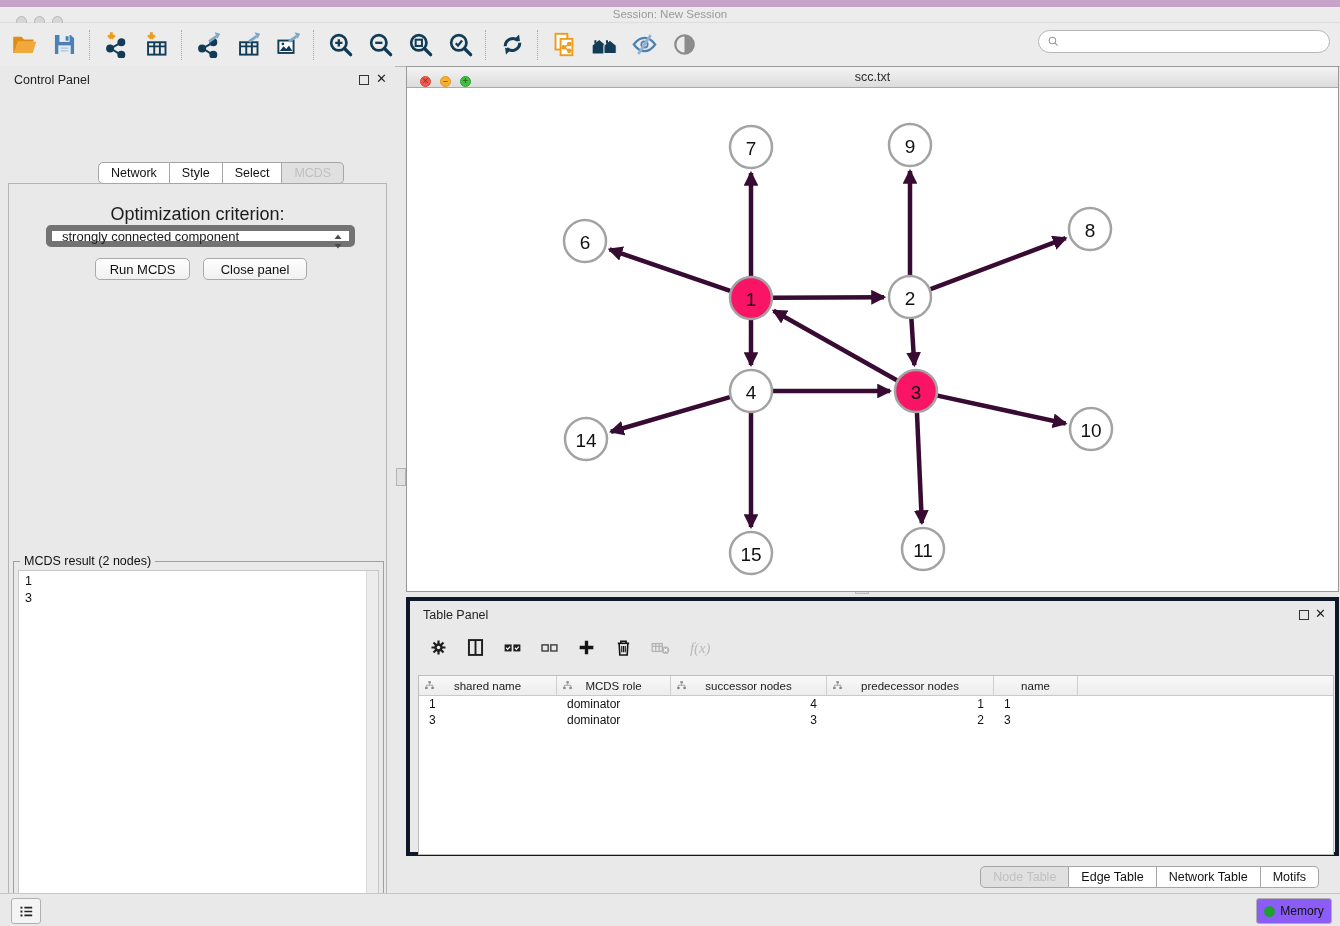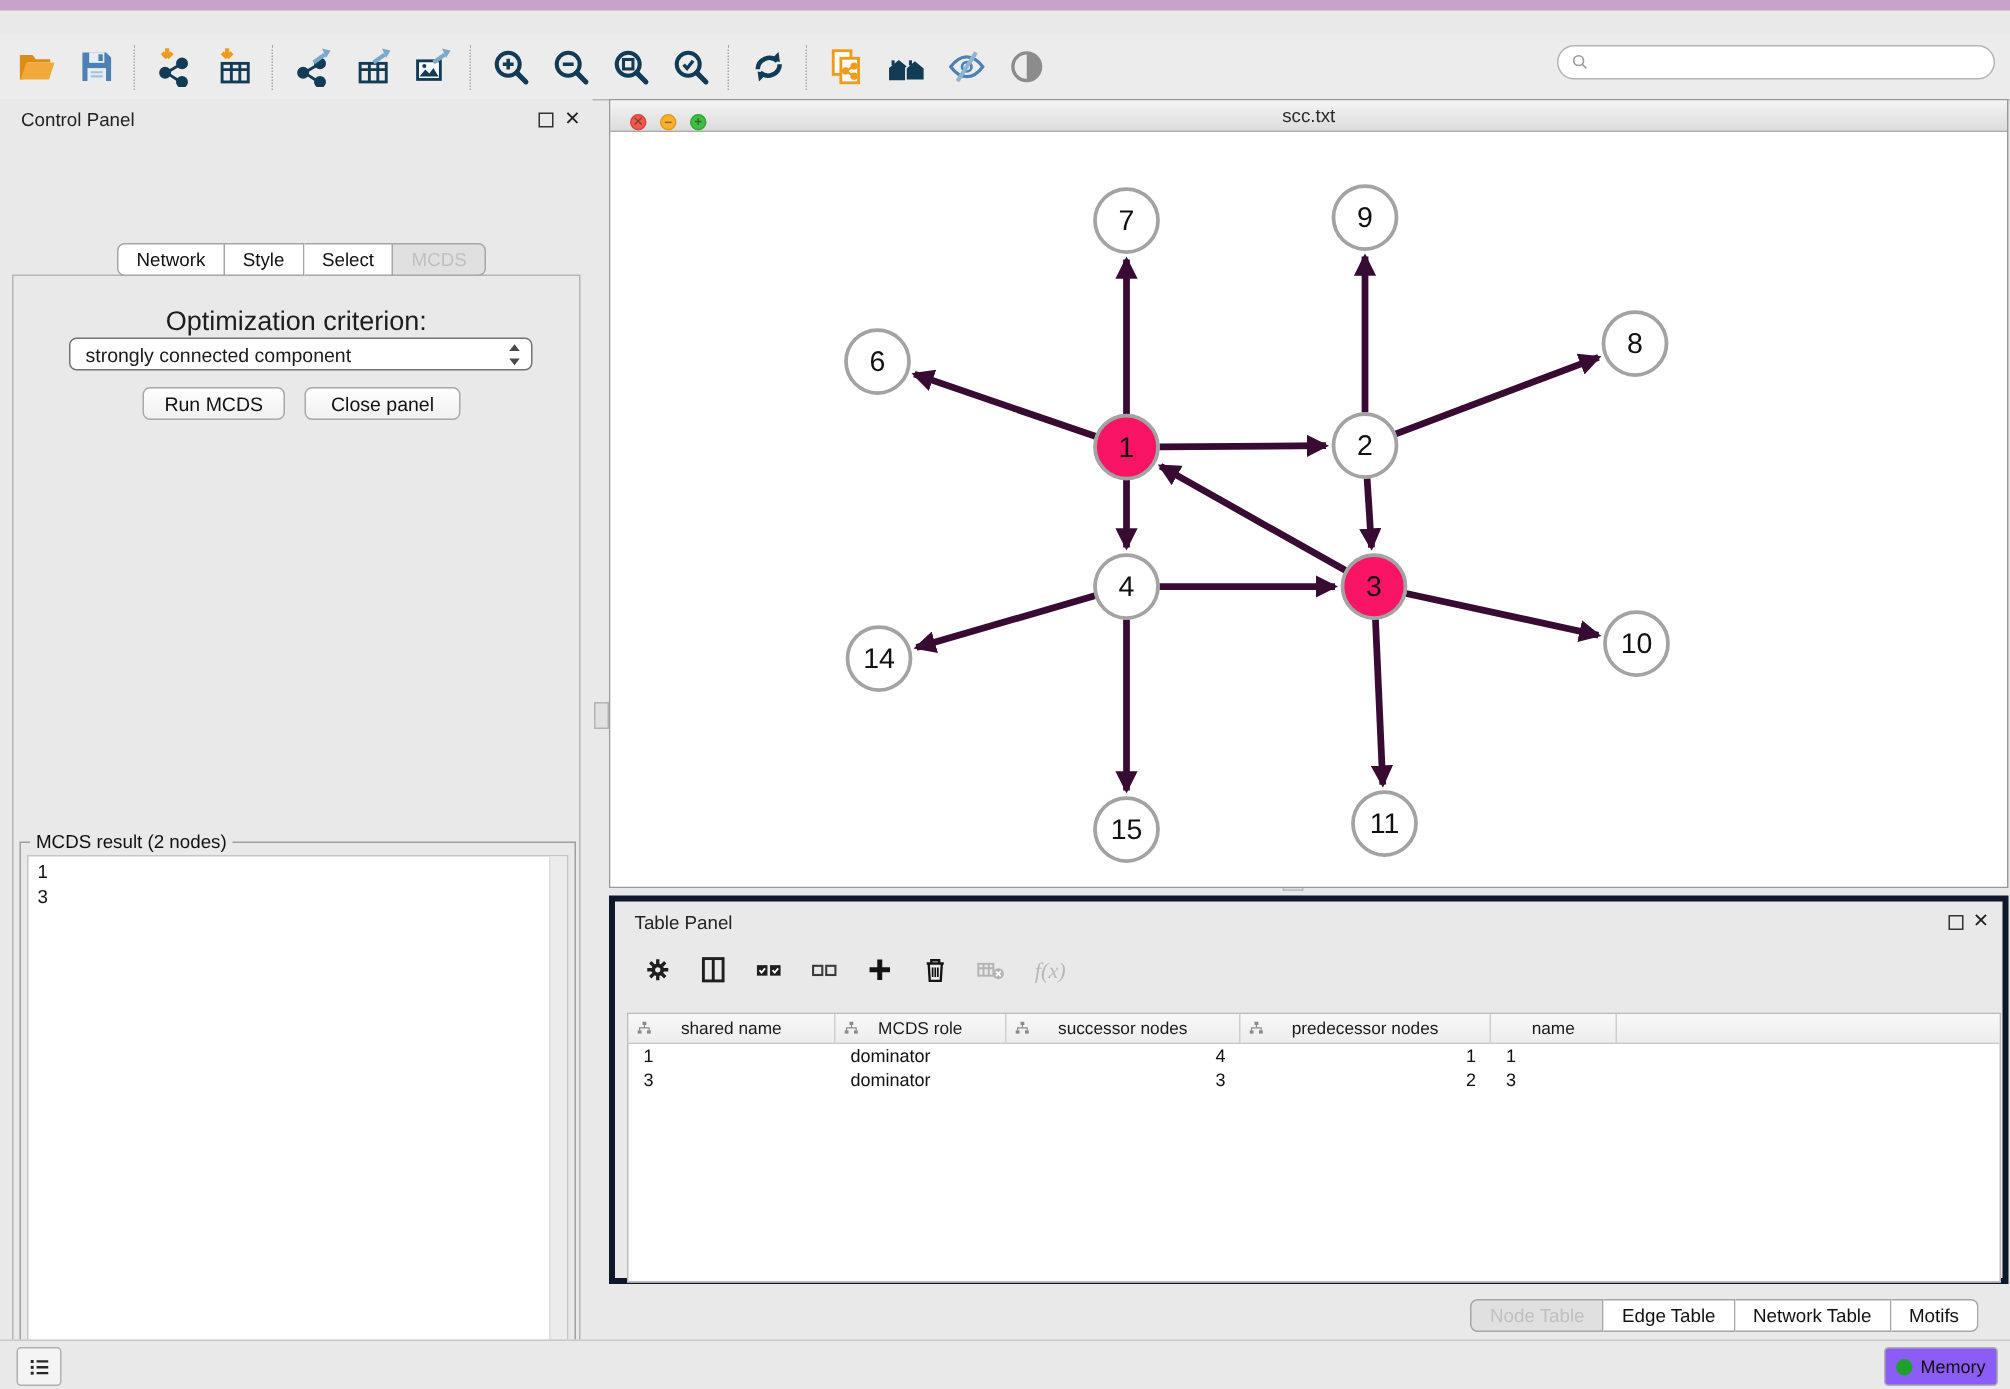--- a/index.html
+++ b/index.html
@@ -29,32 +29,32 @@
       font-family:"Liberation Sans",sans-serif;}
   
   .panel-head-title{font-size:12.5px;color:#222;}
   .float-box{width:8px;height:8px;border:1.5px solid #333;display:inline-block;}
   .close-x{font-size:13px;font-weight:bold;color:#222;line-height:10px;}
   
   #control-panel{position:absolute;left:0;top:66px;width:395px;height:827px;background:#e9e9e9;}
   #cp-title{position:absolute;left:14px;top:7px;}
   #cp-float{position:absolute;right:26px;top:9px;}
   #cp-close{position:absolute;right:8px;top:8px;}
-  .seg-tabs{display:flex;}
+  .seg-tabs{display:flex;margin-left:20px;}
   .seg-tab{height:20px;line-height:20px;padding:0 12px;font-size:12.5px;background:#fff;color:#111;
       border:1px solid #a6a6a6;border-left:none;text-align:center;cursor:default;}
   .seg-tab:first-child{border-left:1px solid #a6a6a6;border-radius:5px 0 0 5px;}
   .seg-tab:last-child{border-radius:0 5px 5px 0;}
   .seg-tab.active{background:#e0e0e0;color:#c0c0c0;}
   #cp-tabs{position:absolute;left:78px;top:96px;z-index:2;}
   #cp-box{position:absolute;left:8px;top:117px;width:379px;height:762px;border:1px solid #b5b5b5;
       background:#e9e9e9;box-sizing:border-box;}
   #opt-label{position:absolute;left:0;width:100%;top:20px;text-align:center;font-size:18px;color:#1c1c1c;}
   #criterion{position:absolute;left:37px;top:41px;width:309px;height:22px;background:#fff;
-      border:1px solid #737373;border-radius:5px;display:flex;align-items:center;font-size:13px;
+      border:6px solid #737373;border-radius:5px;display:flex;align-items:center;font-size:13px;
       padding-left:10px;box-sizing:border-box;}
   #criterion .stepper{position:absolute;right:5px;top:2px;width:12px;height:17px;}
   .mac-btn{position:absolute;height:22px;background:linear-gradient(#ffffff,#f0f0f0);
       border:1px solid #a9a9a9;border-radius:5px;font-size:13px;font-family:"Liberation Sans",sans-serif;
       color:#111;text-align:center;cursor:default;}
   #run-btn{left:86px;top:74px;width:95px;}
   #closep-btn{left:194px;top:74px;width:104px;}
   #result-group{position:absolute;left:4px;top:377px;width:371px;height:378px;border:1px solid #9f9f9f;
       box-sizing:border-box;}
   #result-title{position:absolute;left:6px;top:-8px;background:#e9e9e9;padding:0 4px;font-size:12.5px;color:#111;}
@@ -106,20 +106,26 @@
       gap:5px;font-size:12px;color:#111;}
   #memory-dot{width:11px;height:11px;border-radius:50%;}
 </style>
 </head>
 <body>
 
 <div id="app">
 
   <div class="desktop-strip"></div>
 
+  <div class="titlebar">
+    <span class="tl inactive" style="left:16px"></span>
+    <span class="tl inactive" style="left:34px"></span>
+    <span class="tl inactive" style="left:52px"></span>
+    <span class="app-title">Session: New Session</span>
+  </div>
 
   <div class="toolbar">
 
   <div class="tb-btn">
         <span class="icon tb-icon">
           <svg viewBox="0 0 24 24">
             <path d="M2 5h7.5l2 2.5H20v2H6.5L4 19.5H2z" fill="#dd8c16"></path>
             <path d="M5.8 9.5H22.5l-3.2 10H2.5z" fill="#f2a93b"></path>
           </svg>
         </span>

